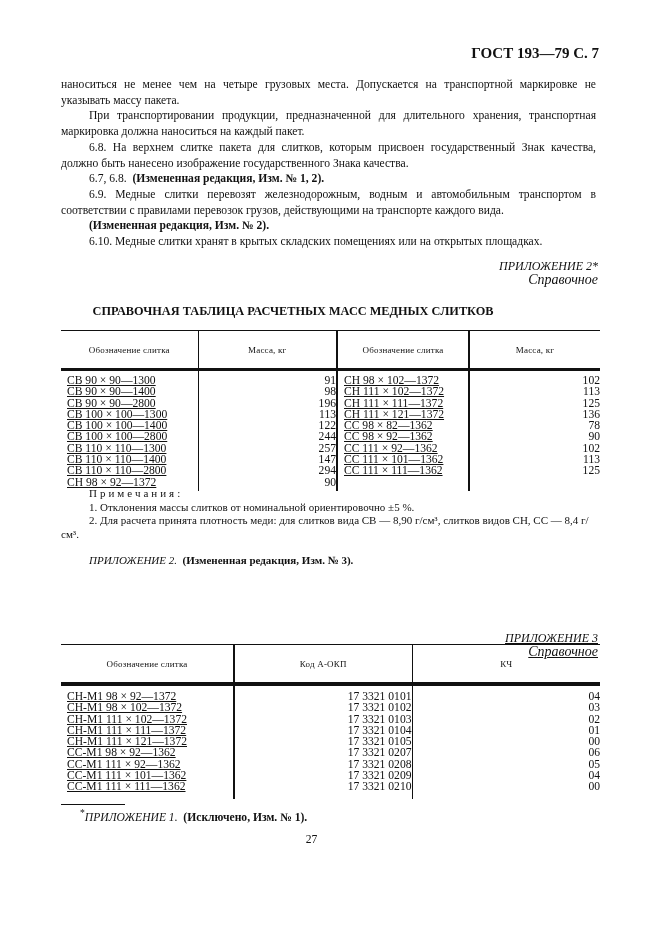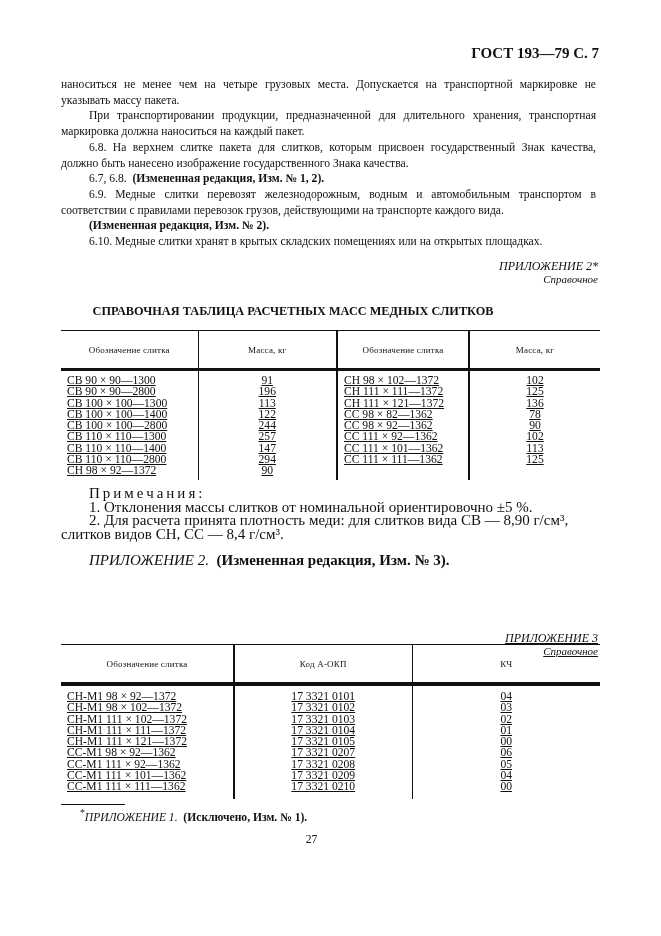--- a/index.html
+++ b/index.html
@@ -7,32 +7,32 @@
     font-family:"Liberation Serif","DejaVu Serif",serif;color:#111;font-size:11.6px;}
   .abs{position:absolute;}
   .hdr{right:62px;top:45px;font-weight:bold;font-size:15px;}
   .para{left:61px;width:535px;top:77px;line-height:15.7px;text-align:justify;}
   .para p{margin:0;}
   .ind{text-indent:28px;}
   .b{font-weight:bold;}
   .it{font-style:italic;}
   .appx{text-align:right;font-style:italic;line-height:13px;}
   .appx .t1{font-size:12px;}
-  .appx .t2{font-size:11px;}
+  .appx .t2{font-size:14px;}
   .ttl{left:0;width:586px;text-align:center;top:304px;font-weight:bold;font-size:12.3px;}
   table{border-collapse:collapse;position:absolute;font-size:11.6px;}
   th{font-weight:normal;font-size:9px;letter-spacing:.2px;height:37px;padding:0;}
   td{padding:0;line-height:11.3px;vertical-align:top;}
   .t1 th{border-top:1px solid #111;border-bottom:3px solid #111;}
   .t2 th{border-top:1px solid #111;border-bottom:4px solid #111;}
-  .c{text-align:center;text-decoration:underline;}
+  .c{text-align:right;}
   .l{text-align:left;padding-left:6px;text-decoration:underline;}
   .vthin{border-right:1px solid #111;}
   .vthick{border-right:2px solid #111;}
-  .notes{left:61px;width:540px;top:487px;line-height:13.5px;font-size:15px;}
+  .notes{left:61px;width:540px;top:487px;line-height:13.5px;font-size:11px;}
   .notes p{margin:0;}
   .spaced{letter-spacing:3px;}
   .fnline{left:61px;top:804px;width:64px;border-top:1px solid #111;}
 </style>
 </head>
 <body>
 
 <div class="abs hdr">ГОСТ 193—79 С. 7</div>
 
 <div class="abs para">
@@ -68,20 +68,26 @@
     </tr>
   </thead>
   <tbody id="t1body">
       <tr>
         <td class="l vthin" style="padding-top: 4px;">СВ 90 × 90—1300</td>
         <td class="c vthick" style="padding-top: 4px;">91</td>
         <td class="l vthick" style="padding-top: 4px;">СН 98 × 102—1372</td>
         <td class="c" style="padding-top: 4px;">102</td>
       </tr>
       <tr>
+        <td class="l vthin">СВ 90 × 90—1400</td>
+        <td class="c vthick">98</td>
+        <td class="l vthick">СН 111 × 102—1372</td>
+        <td class="c">113</td>
+      </tr>
+      <tr>
         <td class="l vthin">СВ 90 × 90—2800</td>
         <td class="c vthick">196</td>
         <td class="l vthick">СН 111 × 111—1372</td>
         <td class="c">125</td>
       </tr>
       <tr>
         <td class="l vthin">СВ 100 × 100—1300</td>
         <td class="c vthick">113</td>
         <td class="l vthick">СН 111 × 121—1372</td>
         <td class="c">136</td>

